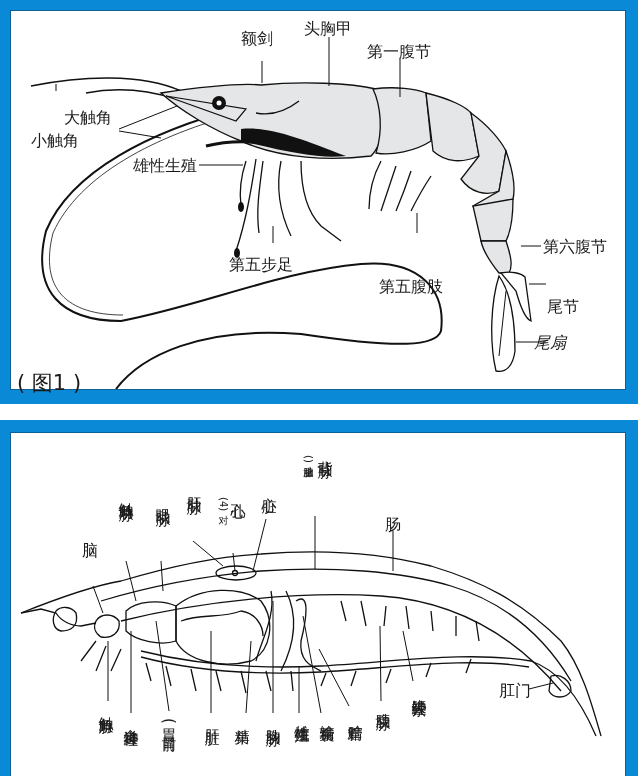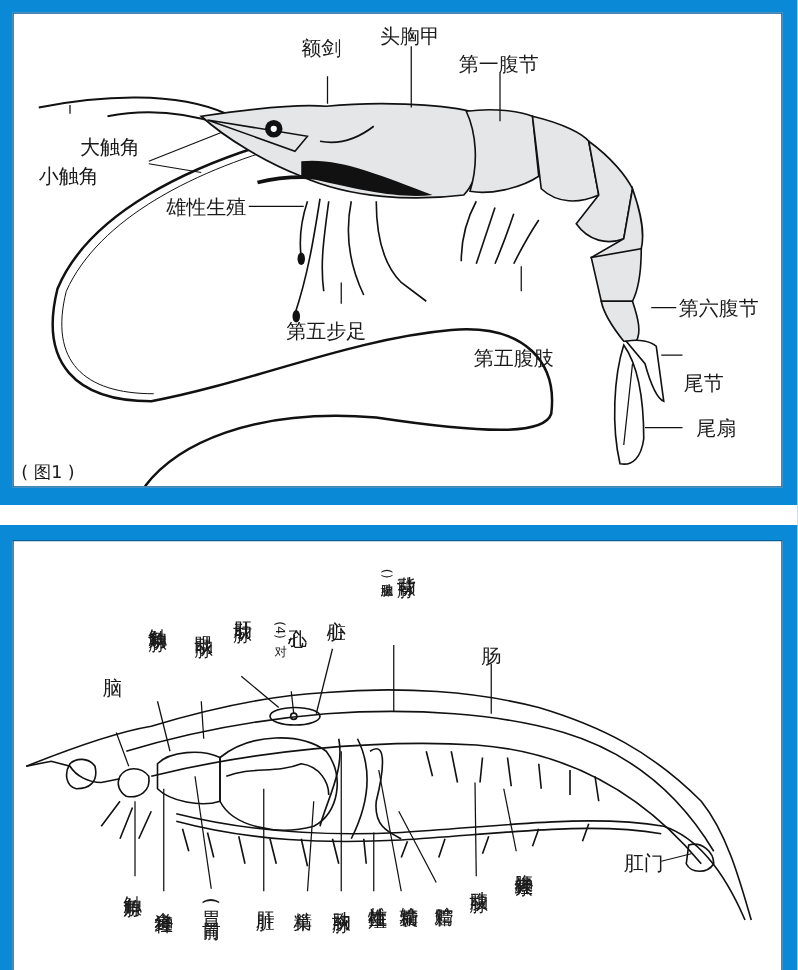--- a/index.html
+++ b/index.html
@@ -8,21 +8,21 @@
   .panel { position:absolute; background:#0a8ad6; }
   .panel-inner { position:absolute; background:#ffffff; border:1px solid #0b5f99; }
   #panel1 { left:0; top:0; width:638px; height:404px; }
   #panel1 .panel-inner { left:10px; top:10px; width:614px; height:378px; }
   #panel2 { left:0; top:420px; width:638px; height:356px; }
   #panel2 .panel-inner { left:10px; top:12px; width:614px; height:346px; border-bottom:none; }
   svg { position:absolute; left:0; top:0; }
   .lbl { position:absolute; font-size:16px; color:#1a1a1a; white-space:nowrap; line-height:1; }
   .vlbl { position:absolute; font-size:15px; color:#1a1a1a; writing-mode:vertical-rl; line-height:1; letter-spacing:1px; }
   .vsmall { font-size:10px; letter-spacing:0; }
-  .caption { position:absolute; font-size:14px; color:#1a1a1a; }
+  .caption { position:absolute; font-size:21px; color:#1a1a1a; }
 </style>
 </head>
 <body>
 
 <div id="panel1" class="panel">
   <div class="panel-inner">
     <svg width="614" height="378" viewBox="10 10 614 378">
       <g fill="none" stroke="#111" stroke-width="1.4">
 
         <path d="M238,107 C150,130 70,170 45,230 C30,290 60,320 120,320 C200,305 280,270 360,263 C420,258 445,290 440,330 C435,345 400,348 300,333 C200,325 140,355 115,388" stroke-width="2"></path>
@@ -94,21 +94,21 @@
     <span class="lbl" style="left:20px;top:86px;margin-top:36px;">小触角</span>
     <span class="lbl" style="left:53px;top:99px;">大触角</span>
     <span class="lbl" style="left:230px;top:20px;">额剑</span>
     <span class="lbl" style="left:293px;top:10px;">头胸甲</span>
     <span class="lbl" style="left:356px;top:33px;">第一腹节</span>
     <span class="lbl" style="left:122px;top:147px;">雄性生殖</span>
     <span class="lbl" style="left:218px;top:234px;margin-top:12px;">第五步足</span>
     <span class="lbl" style="left:368px;top:224px;margin-top:44px;">第五腹肢</span>
     <span class="lbl" style="left:532px;top:228px;">第六腹节</span>
     <span class="lbl" style="left:536px;top:266px;margin-top:22px;">尾节</span>
-    <span class="lbl" style="left:546px;top:324px;">尾扇</span>
+    <span class="lbl" style="left:523px;top:324px;font-style:italic;">尾扇</span>
     <span class="caption" style="left:6px;top:358px;">( 图1 )</span>
   </div>
 </div>
 
 <div id="panel2" class="panel">
   <div class="panel-inner">
     <svg width="614" height="346" viewBox="10 432 614 346">
       <g fill="none" stroke="#111" stroke-width="1.3">
 
         <path d="M20,612 C50,600 90,585 120,580 C170,565 220,555 260,553 C320,548 380,552 430,565 C480,580 520,600 560,640 C580,665 590,700 600,735"></path>

